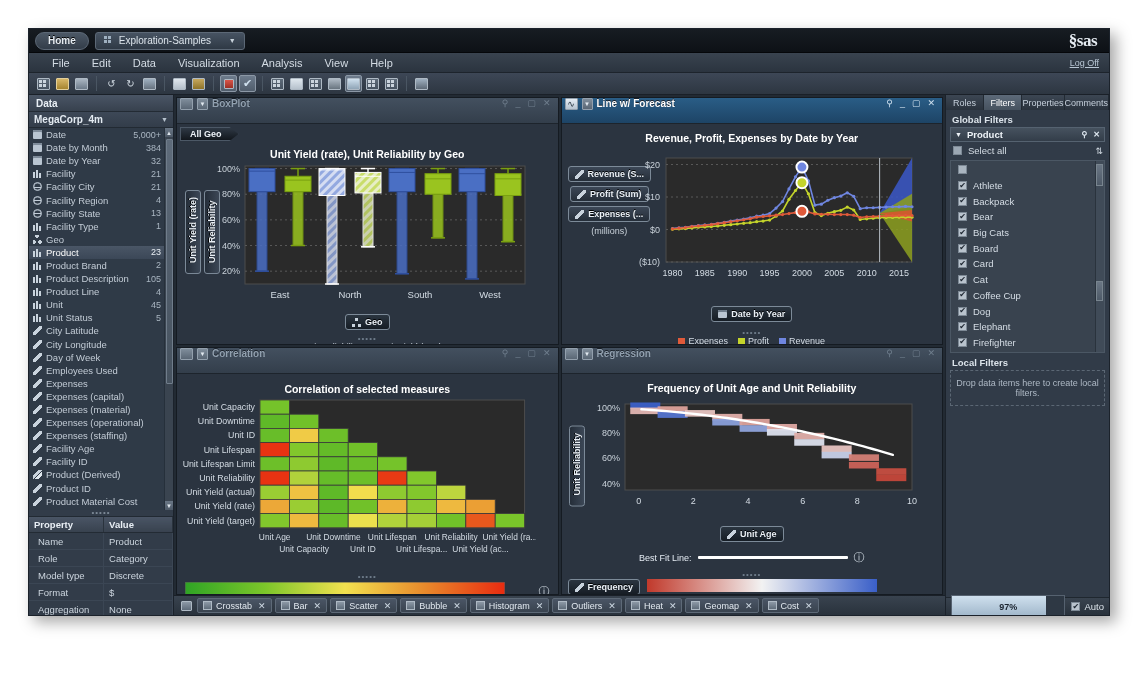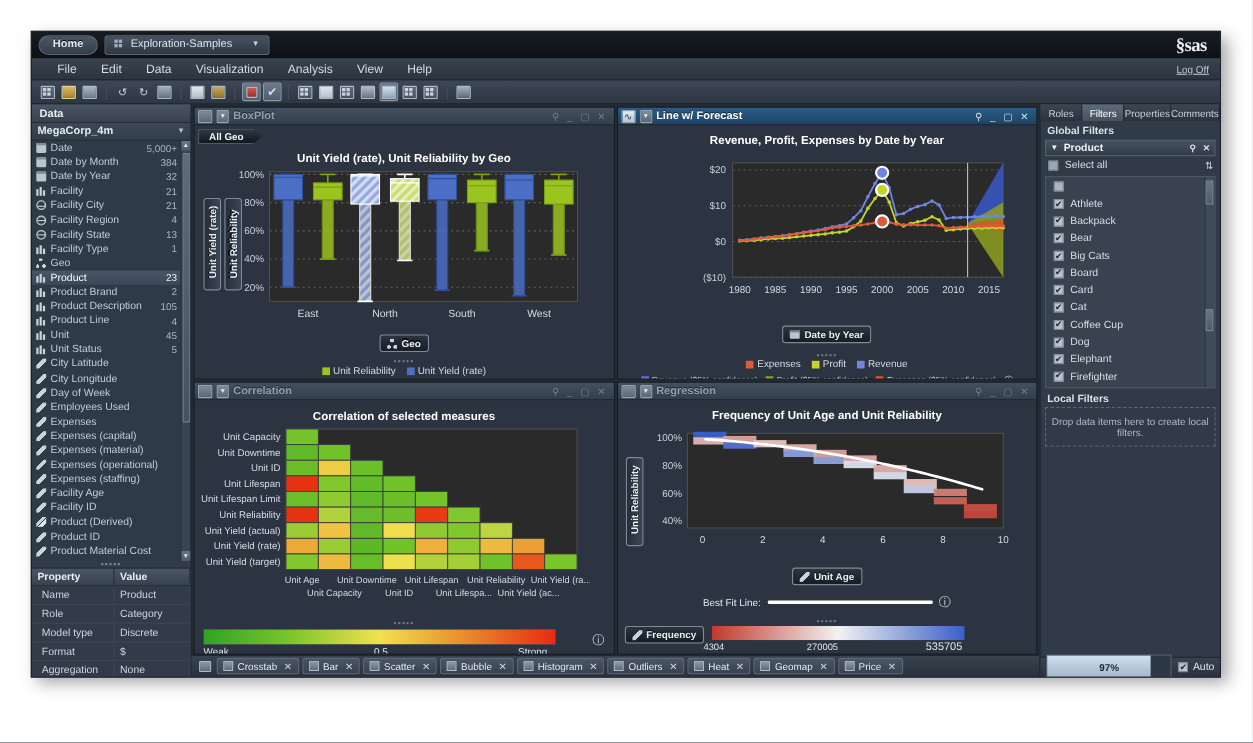--- a/index.html
+++ b/index.html
@@ -150,22 +150,22 @@
     color:#cdd6df; font-size:9.5px; padding:2.5px 5px 2.5px 9px;
     border-bottom:1px solid #3b4654; border-right:1px solid #3b4654;
   }
   .proptbl td.v{ padding-left:5px; }
   
   .center { flex:1; display:flex; flex-direction:column; min-width:0; background:#222a33; }
   .gridarea { flex:1; display:grid; grid-template-columns:1fr 1fr; grid-template-rows:1fr 1fr;
               gap:2px; padding:2px 2px 0 2px; min-height:0; }
   .panel { background:#2b3440; border:1px solid #151b22; display:flex; flex-direction:column; min-width:0;}
   .panel-hd {
-    height:16px; background:linear-gradient(#43505f,#333e4b);
-    display:flex; align-items:center; gap:4px; padding:0 3px;
+    height:26px; background:linear-gradient(#43505f,#333e4b);
+    display:flex; gap:4px; padding:0 3px;
     border-bottom:1px solid #1d242c;
   }
   .panel-hd.active { background:linear-gradient(#2a5d86,#1d4466); }
   .hd-ico{ width:13px;height:12px;border:1px solid #93a0ad;border-radius:1px;
            background:linear-gradient(#7f8d9b,#5a6775); display:flex;align-items:center;justify-content:center;}
   .hd-caret{ width:11px;height:12px;border:1px solid #93a0ad;border-radius:1px;
              background:linear-gradient(#7f8d9b,#5a6775); color:#e2e9f0;font-size:6px;
              display:flex;align-items:center;justify-content:center;}
   .panel-title{ font-size:10px; font-weight:bold; color:#91a0af; text-shadow:0 -1px 0 #1a2028;}
   .panel-hd.active .panel-title{ color:#ffffff; }
@@ -678,20 +678,35 @@
             <span class="panel-title">Line w/ Forecast</span>
             <span class="wbtns">
               <span>⚲</span>
               <span>_</span>
               <span>▢</span>
               <span>✕</span>
             </span>
           </div>
           <div class="panel-body">
             <div class="charttitle" style="top:8px">Revenue, Profit, Expenses by Date by Year</div>
+            <div style="position:absolute;left:6px;top:42px;display:flex;flex-direction:column;gap:4px;align-items:center">
+              <div class="pill">
+                  <span class="pico"></span>
+                  <span>Revenue (S...</span>
+                </div>
+              <div class="pill">
+                  <span class="pico"></span>
+                  <span>Profit (Sum)</span>
+                </div>
+              <div class="pill">
+                  <span class="pico"></span>
+                  <span>Expenses (...</span>
+                </div>
+              <div style="color:#c9d1d9;font-size:9px">(millions)</div>
+            </div>
             <svg id="forecast-svg" style="position:absolute;left:0;top:20px" width="363" height="160">
                 <rect x="104" y="14" width="246" height="104" fill="#2a2a2a" stroke="#4d4d4d"></rect>
                 <line x1="104" x2="350" y1="20.5" y2="20.5" stroke="#585858" stroke-dasharray="2,3"></line>
                 <text x="98" y="23.5" fill="#c9d1d9" font-size="9" text-anchor="end" font-family="&quot;Liberation Sans&quot;,sans-serif">$20</text>
                 <line x1="104" x2="350" y1="53" y2="53" stroke="#585858" stroke-dasharray="2,3"></line>
                 <text x="98" y="56" fill="#c9d1d9" font-size="9" text-anchor="end" font-family="&quot;Liberation Sans&quot;,sans-serif">$10</text>
                 <line x1="104" x2="350" y1="85.5" y2="85.5" stroke="#585858" stroke-dasharray="2,3"></line>
                 <text x="98" y="88.5" fill="#c9d1d9" font-size="9" text-anchor="end" font-family="&quot;Liberation Sans&quot;,sans-serif">$0</text>
                 <line x1="104" x2="350" y1="118" y2="118" stroke="#585858" stroke-dasharray="2,3"></line>
                 <text x="98" y="121" fill="#c9d1d9" font-size="9" text-anchor="end" font-family="&quot;Liberation Sans&quot;,sans-serif">($10)</text>
@@ -1097,21 +1112,21 @@
               <span>Heat</span>
               <span class="x">✕</span>
             </div>
             <div class="vtab">
               <span class="ti"></span>
               <span>Geomap</span>
               <span class="x">✕</span>
             </div>
             <div class="vtab">
               <span class="ti"></span>
-              <span>Price</span>
+              <span>Cost</span>
               <span class="x">✕</span>
             </div>
           </div>
       </div>
     </div>
 
     <div class="rightpane">
       <div class="rtabs" id="right-tabs">
           <div class="rtab">Roles</div>
           <div class="rtab on">Filters</div>

